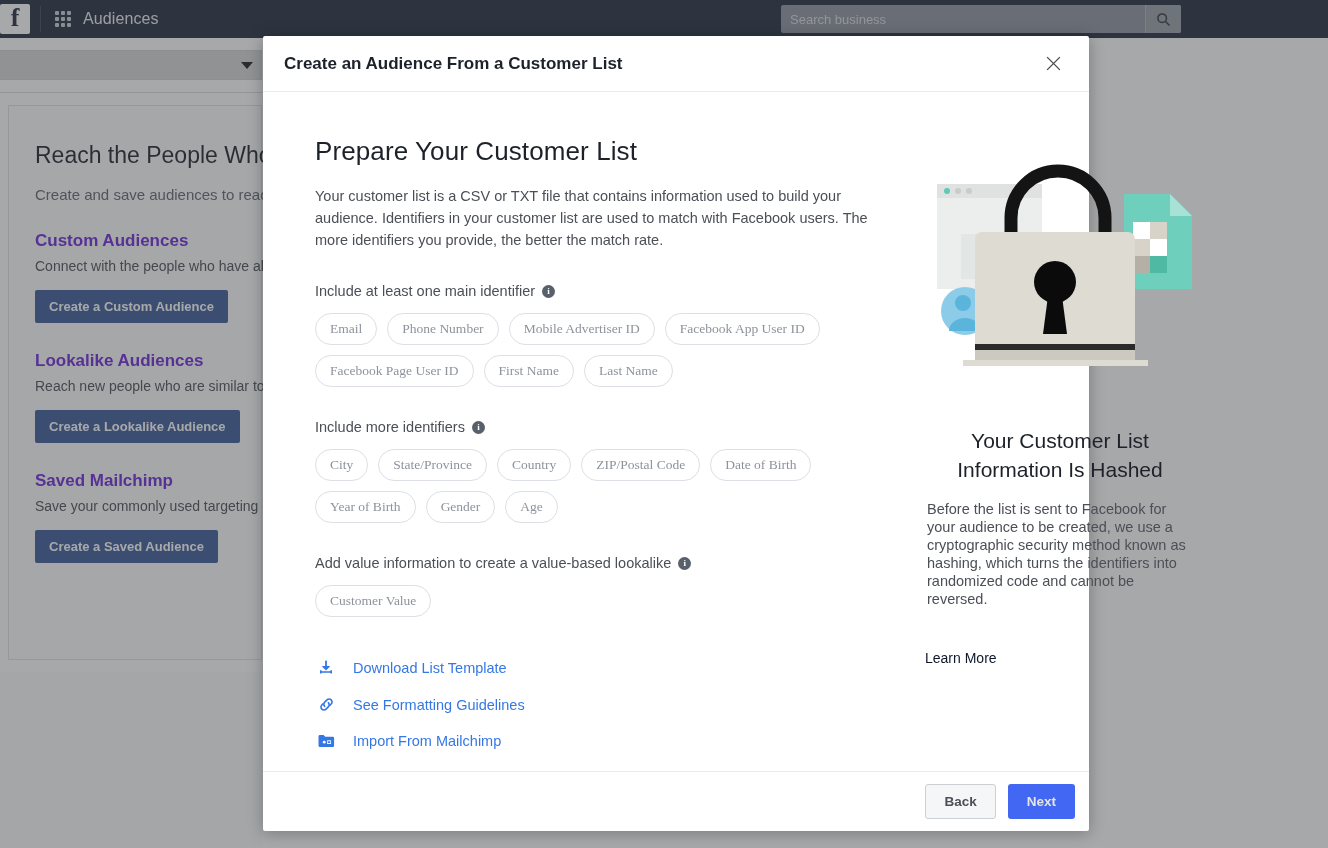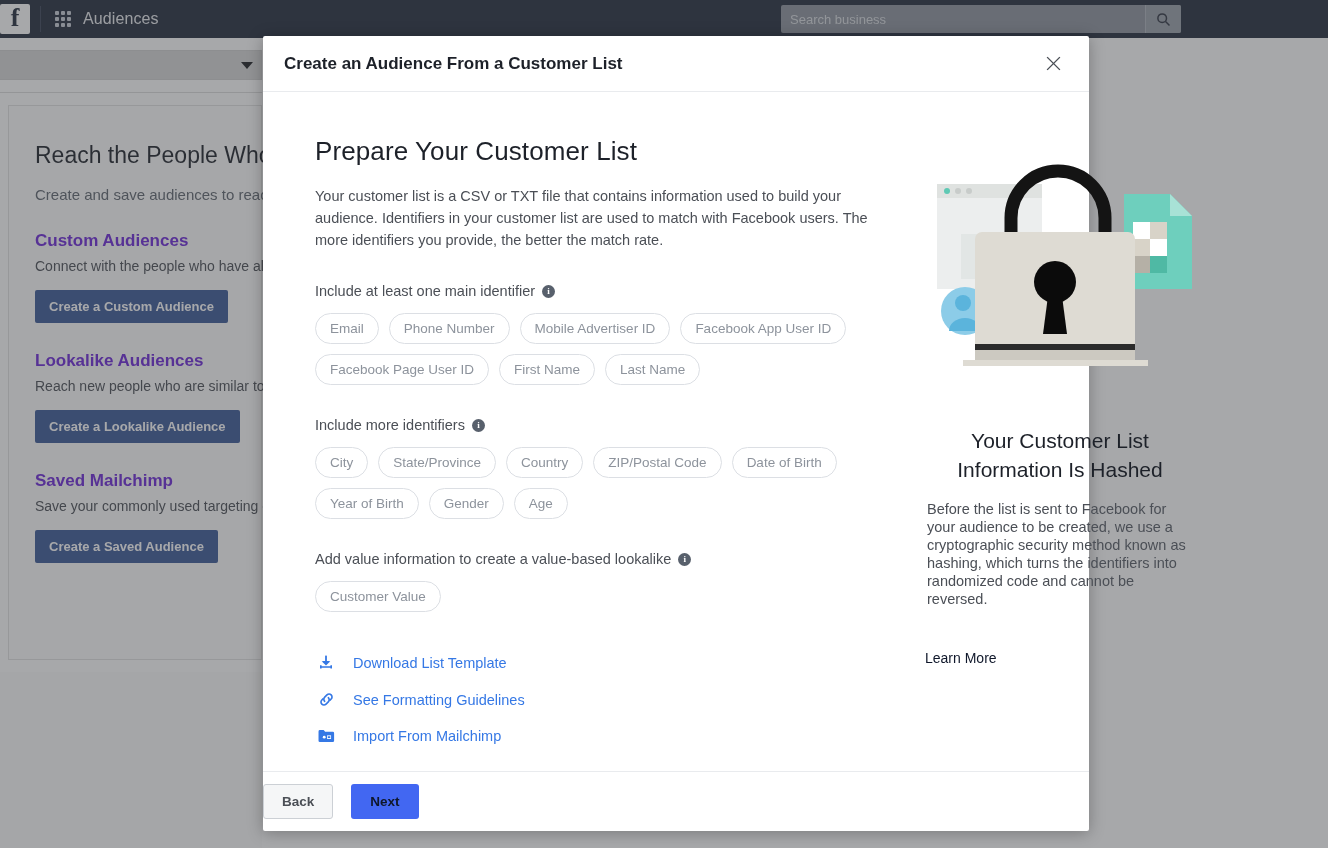--- a/index.html
+++ b/index.html
@@ -117,48 +117,48 @@
     display: flex; align-items: center; gap: 7px;
   }
   .info-icon {
     width: 13px; height: 13px; border-radius: 50%; background: #58606c;
     color: #fff; font-size: 9px; font-weight: bold; line-height: 13px;
     text-align: center; font-family: "Liberation Serif", serif; flex: 0 0 13px;
   }
   .chips { display: flex; flex-wrap: wrap; gap: 10px; margin-top: 14px; width: 540px; }
   .chip {
     border: 1px solid #dcdfe4; border-radius: 16px; padding: 7px 14px;
-    font-size: 13.5px; color: #8d939c; background: #fff; cursor: pointer; white-space: nowrap;
+    font-size: 13.5px; color: #8d939c; background: #fff; cursor: pointer; white-space: nowrap; font-family: Liberation Serif, serif;
   }
   .links { margin-top: 42px; display: flex; flex-direction: column; gap: 18px; }
   .link-row { display: flex; align-items: center; gap: 16px; cursor: pointer; }
   .link-icon { width: 22px; display: flex; justify-content: center; align-items: center; }
   .link-text { font-size: 14.5px; color: #3578e5; }
 
   .illus { width: 100%; height: 270px; display: flex; align-items: center; justify-content: center; }
   .r-title {
     margin-top: 20px; text-align: center; font-size: 21px; color: #1d2129;
     line-height: 29px; padding: 0 12px;
   }
   .r-body {
     margin-top: 16px; font-size: 14.5px; line-height: 18px; color: #4b4f56; padding: 0 2px;
   }
   .r-link { margin-top: 42px; font-size: 14px; color: #0f172a; cursor: pointer; }
 
   .modal-foot {
     height: 60px; flex: 0 0 60px; border-top: 1px solid #e9ebee;
-    display: flex; align-items: center; 
-    padding-right: 40px; gap: 18px;
+    display: flex; align-items: center; justify-content: flex-end;
+    padding-right: 14px; gap: 12px;
   }
   .btn {
     font-size: 13.5px; font-weight: bold; padding: 9px 18px;
     border-radius: 3px; cursor: pointer; border: 1px solid transparent;
   }
   .btn-secondary { background: #f5f6f7; border-color: #ccd0d5; color: #4b4f56; }
-  .btn-primary { background: #4267f2; color: #0f172a; }
+  .btn-primary { background: #4267f2; color: #e5e5e5; }
 </style>
 </head>
 <body>
 
 <div id="bg-page">
 
   <div class="topbar">
     <div class="fb-logo">f</div>
     <div class="topbar-sep"></div>
     <div class="grid-icon">

